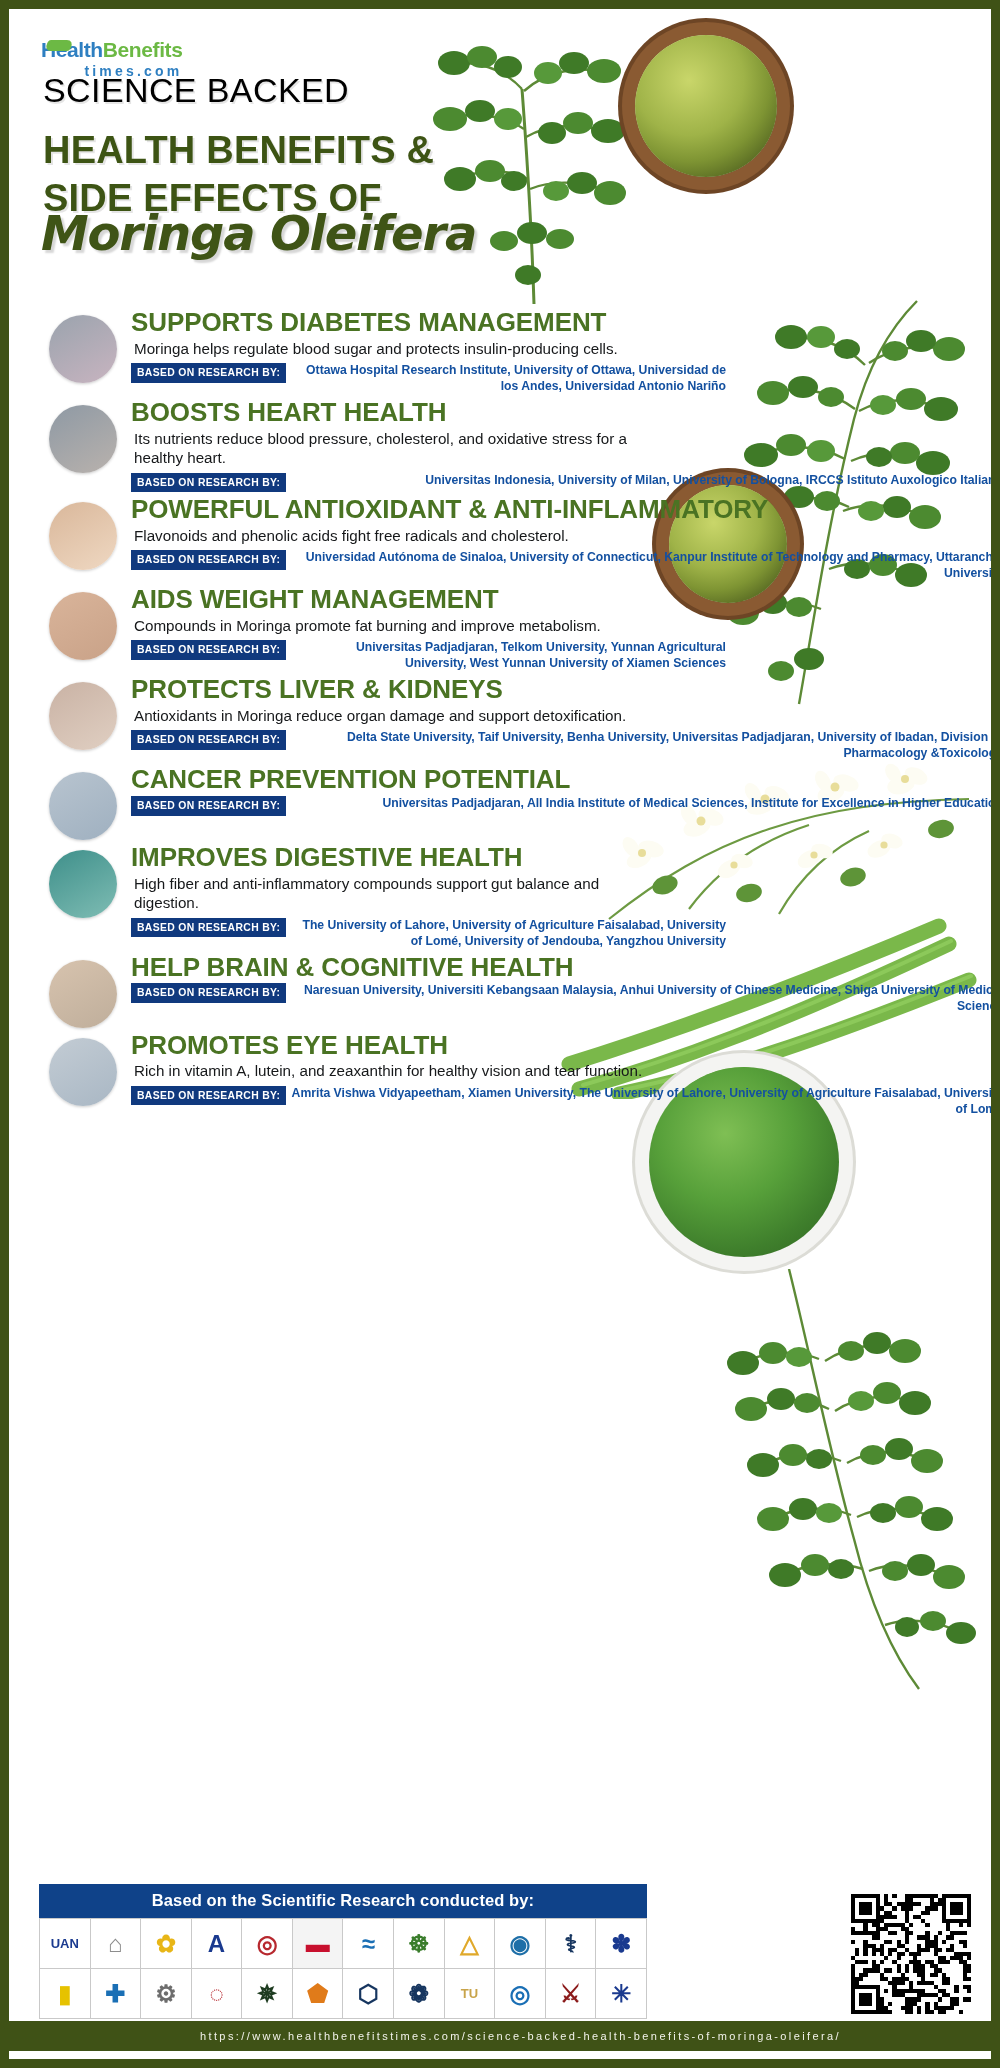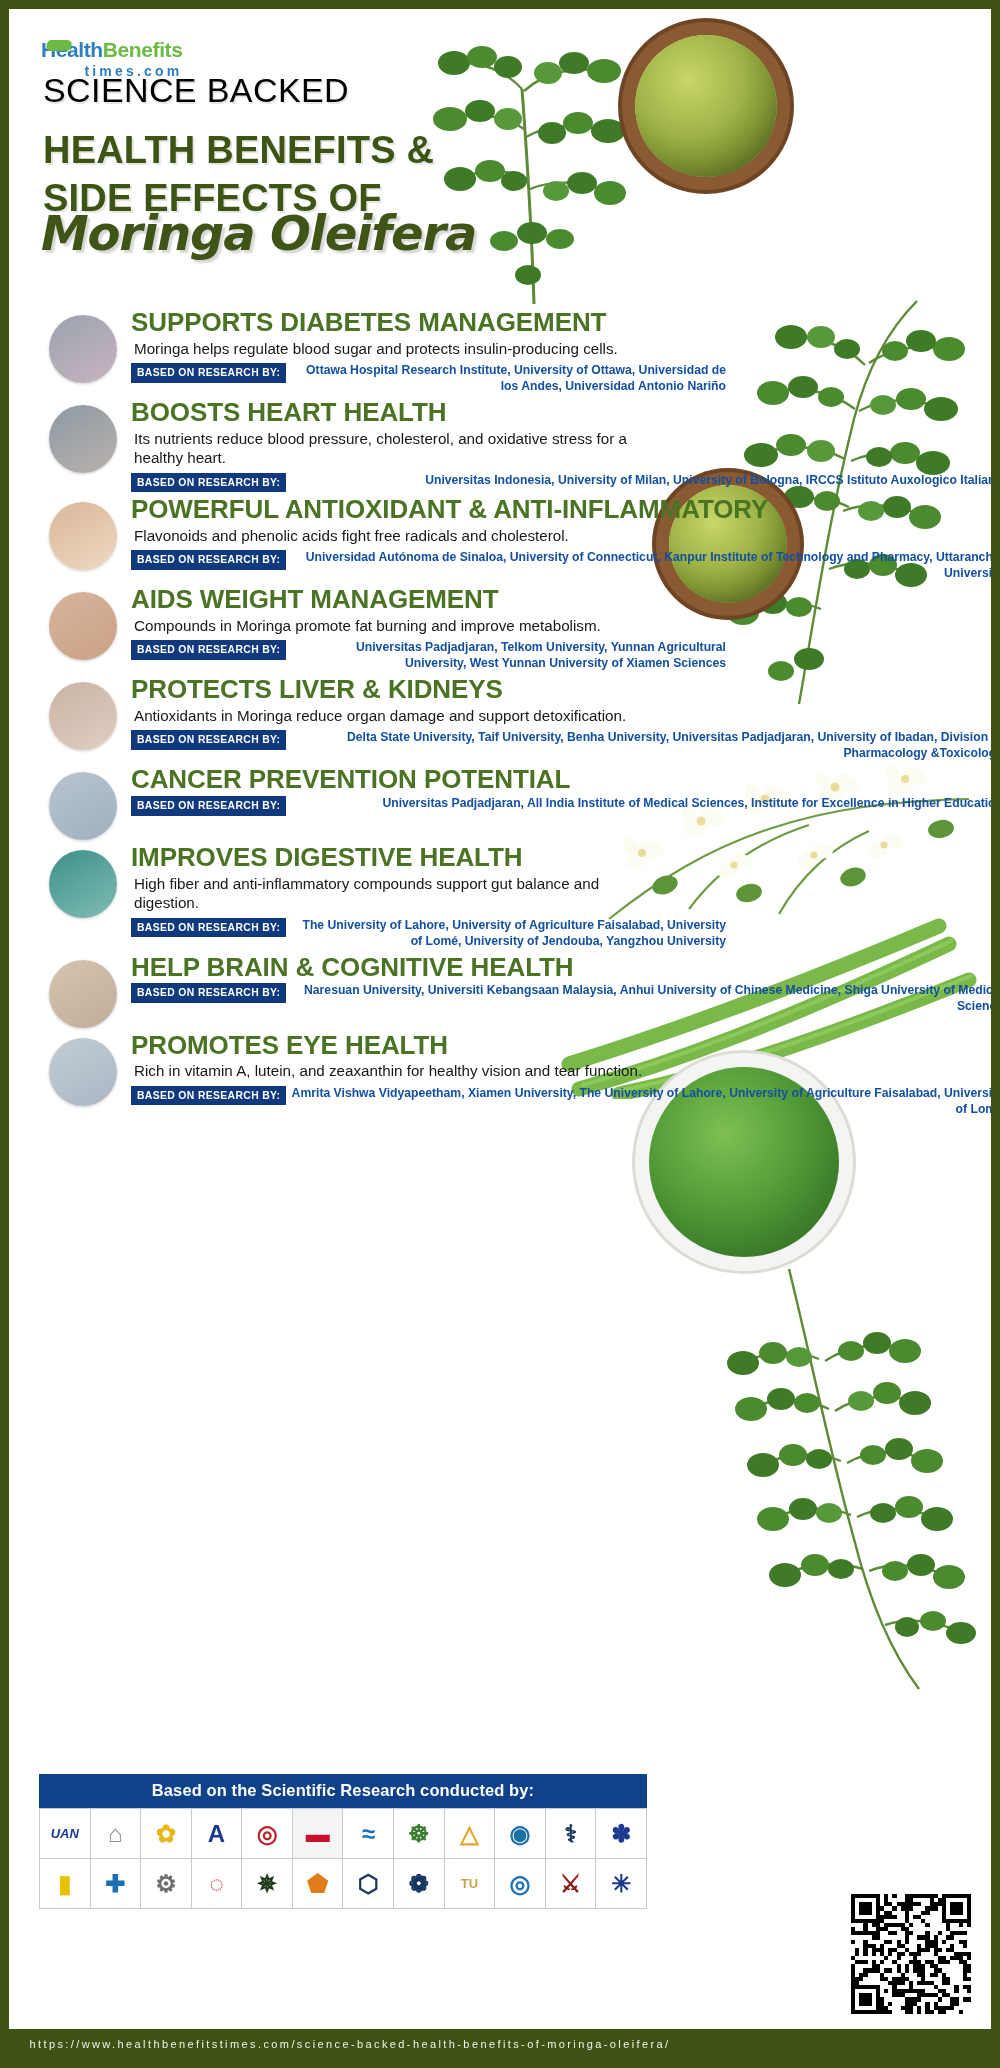--- a/index.html
+++ b/index.html
@@ -124,21 +124,21 @@
     margin-right: 5px;
     vertical-align: 1px;
     float: left;
   }
 
   
   .b-0 .b-cite, .b-3 .b-cite, .b-6 .b-cite { max-width: 595px; }
 
   
   .footer {
-    position: absolute; left: 30px; top: 1765px;
+    position: absolute; left: 30px; top: 1875px;
     width: 608px;
   }
   .footer-bar {
     background: #0f4289; color: #ffffff;
     font-size: 16.5px; font-weight: bold; text-align: center;
     padding: 7px 0 8px 0;
     letter-spacing: .1px;
   }
   .logo-grid {
     display: grid;
@@ -156,26 +156,26 @@
     position: relative;
   }
 
   .qr {
     position: absolute; right: 20px; top: 1885px;
     width: 120px; height: 120px;
     background: #ffffff;
   }
 
   .urlbar {
-    position: absolute; left: 0; bottom: 0;
+    position: absolute; left: 0; bottom: 8px;
     width: 982px; height: 30px;
     background: #3f5216;
     color: #f2f2ea;
     font-size: 11px; letter-spacing: 2.4px;
-    display: flex; align-items: center; justify-content: center;
+    display: flex; align-items: center; justify-content: flex-end;
     font-family: "Liberation Sans", sans-serif;
   }
   .urlbar-inner { transform: translateX(-150px); white-space: nowrap; }
 </style>
 </head>
 <body>
 
 <div class="poster">
 
   <svg class="leaf-art" style="left:395px; top:10px; width:260px; height:290px;" viewBox="0 0 260 290">
@@ -479,21 +479,21 @@
           <div class="b-title">PROMOTES EYE HEALTH</div>
           <div class="b-desc">Rich in vitamin A, lutein, and zeaxanthin for healthy vision and tear function.</div>
           <div class="b-cite"><span class="cite-tag">BASED ON RESEARCH BY:</span><span>Amrita Vishwa Vidyapeetham, Xiamen University, The University of Lahore, University of Agriculture Faisalabad, University of Lomé</span></div>
         </div>
       </div>
     </div>
 
   <div class="footer">
     <div class="footer-bar">Based on the Scientific Research conducted by:</div>
     <div class="logo-grid">
-        <div class="logo-cell" style="background: rgb(255, 255, 255); color: rgb(26, 58, 143); font-size: 13px; font-style: italic;">UAN</div>
+        <div class="logo-cell" style="background: rgb(255, 255, 255); color: rgb(26, 58, 143); font-size: 13px;">UAN</div>
         <div class="logo-cell" style="background: rgb(255, 255, 255); color: rgb(141, 141, 141); font-size: 24px;">⌂</div>
         <div class="logo-cell" style="background: rgb(255, 255, 255); color: rgb(232, 182, 23); font-size: 24px;">✿</div>
         <div class="logo-cell" style="background: rgb(255, 255, 255); color: rgb(26, 58, 143); font-size: 24px;">A</div>
         <div class="logo-cell" style="background: rgb(255, 255, 255); color: rgb(183, 40, 46); font-size: 24px;">◎</div>
         <div class="logo-cell" style="background: rgb(244, 244, 244); color: rgb(200, 16, 46); font-size: 24px;">▬</div>
         <div class="logo-cell" style="background: rgb(255, 255, 255); color: rgb(26, 111, 181); font-size: 24px;">≈</div>
         <div class="logo-cell" style="background: rgb(255, 255, 255); color: rgb(58, 125, 44); font-size: 24px;">☸</div>
         <div class="logo-cell" style="background: rgb(255, 255, 255); color: rgb(224, 169, 43); font-size: 24px;">△</div>
         <div class="logo-cell" style="background: rgb(255, 255, 255); color: rgb(30, 111, 168); font-size: 24px;">◉</div>
         <div class="logo-cell" style="background: rgb(255, 255, 255); color: rgb(22, 53, 95); font-size: 24px;">⚕</div>

